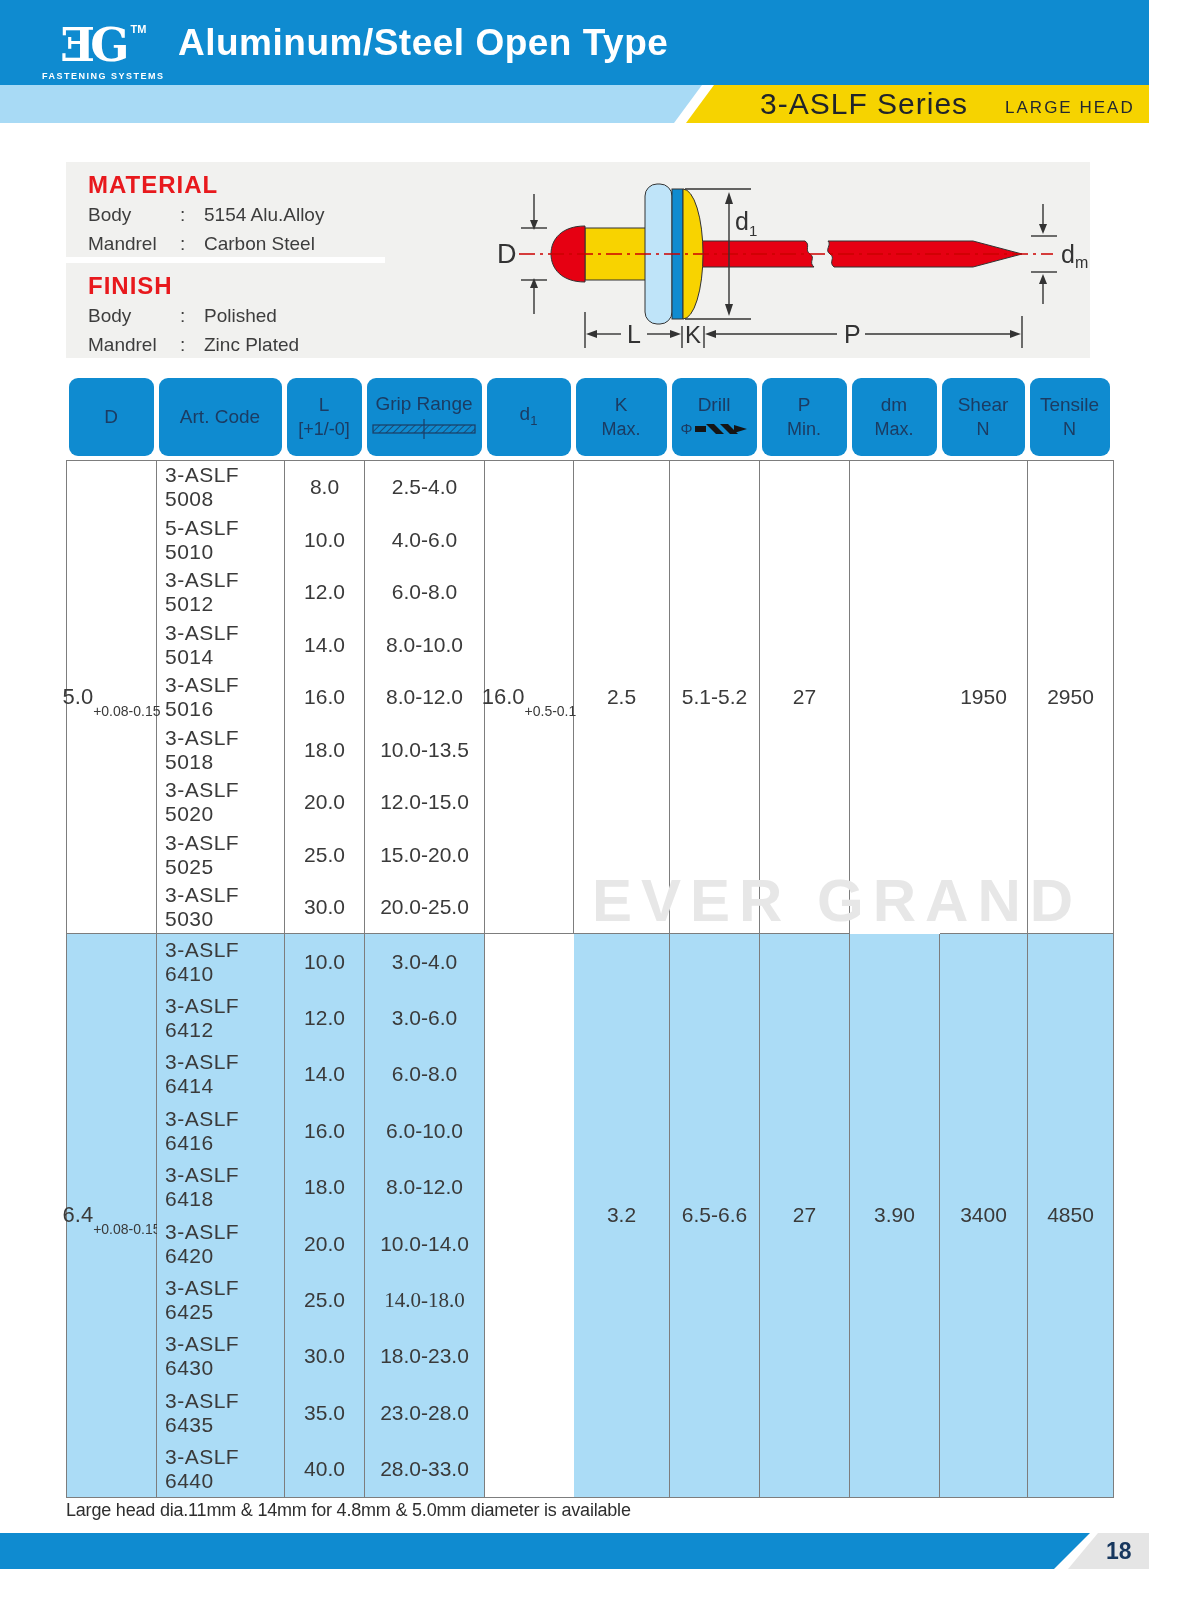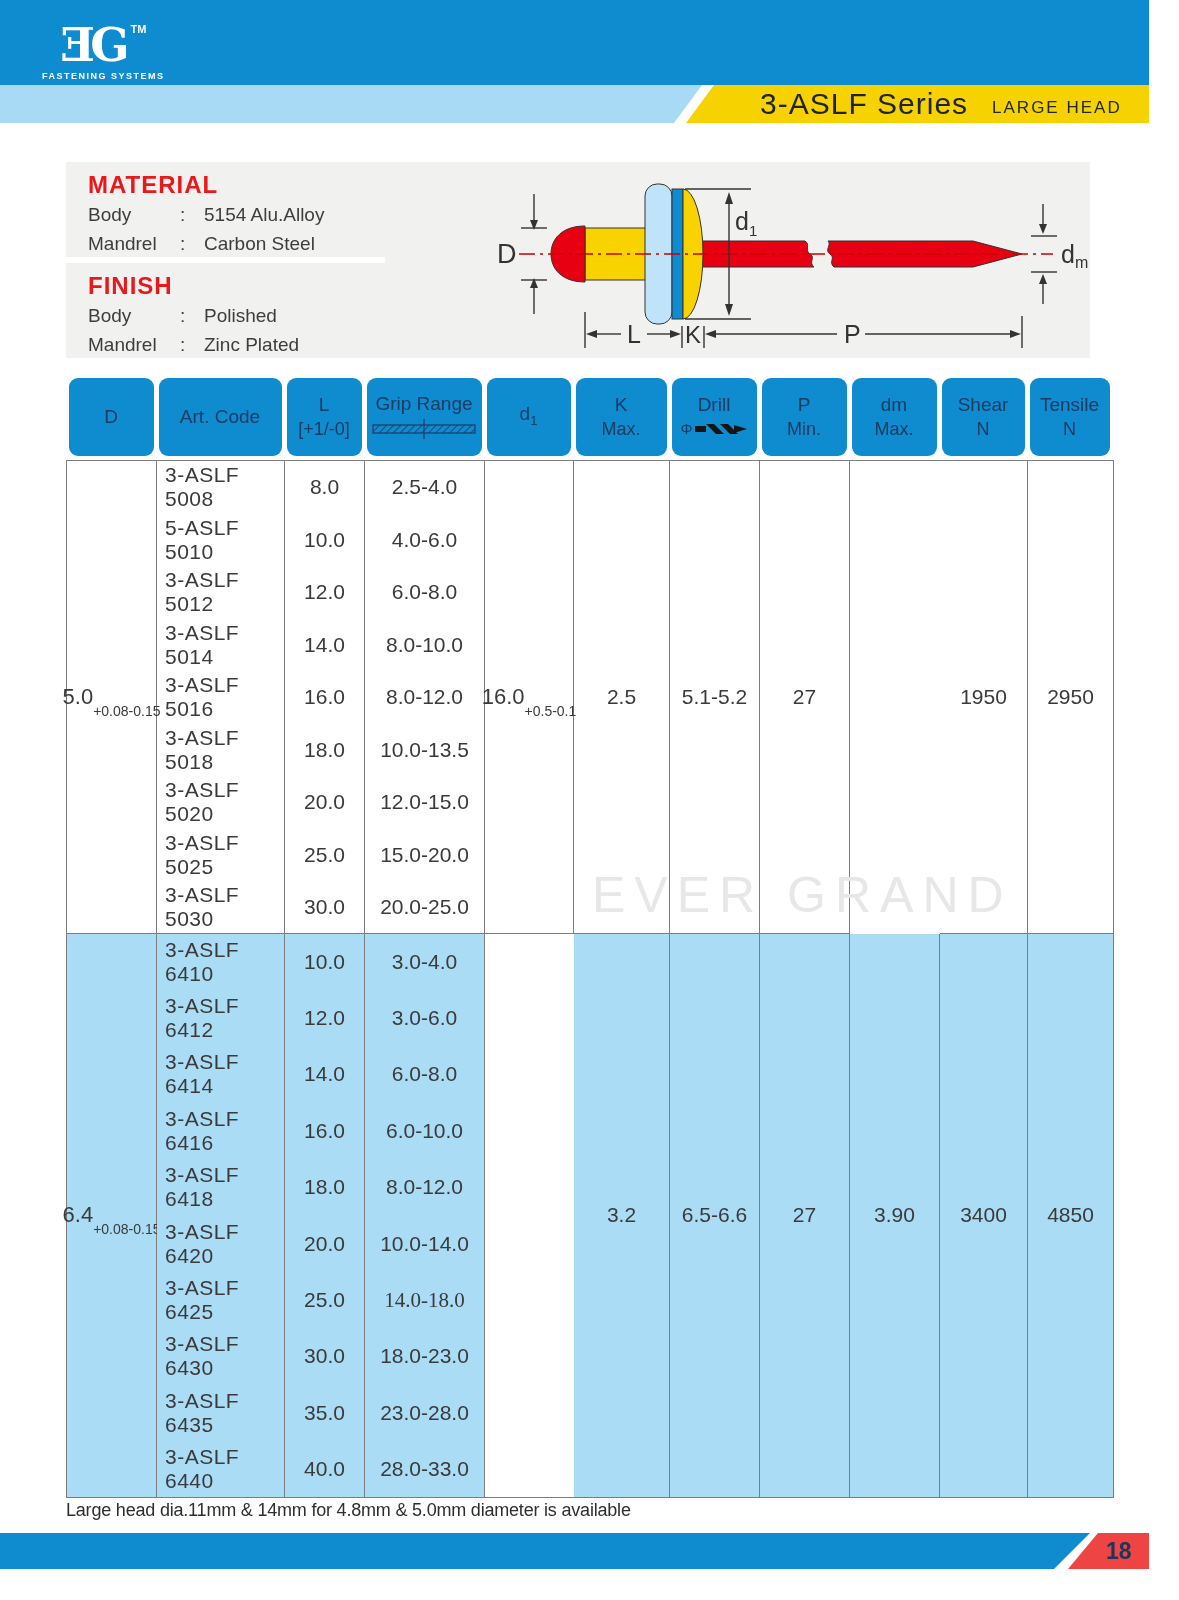--- a/index.html
+++ b/index.html
@@ -19,21 +19,21 @@
   .logo-tm{font-size:11px;vertical-align:28px;letter-spacing:0;margin-left:6px;font-family:"Liberation Sans",sans-serif;}
   .logo-sub{font-size:9px;letter-spacing:1.5px;font-weight:bold;margin-top:1px;}
   .page-title{position:absolute;left:178px;top:22px;color:#fff;font-size:37px;font-weight:bold;letter-spacing:0.5px;}
 
   
   .strip{position:absolute;left:0;top:85px;width:702px;height:38px;background:var(--strip-blue);
          clip-path:polygon(0 0,100% 0,calc(100% - 28px) 100%,0 100%);}
   .yellow-band{position:absolute;left:686px;top:85px;right:0;height:38px;background:var(--accent-yellow);
          clip-path:polygon(28px 0,100% 0,100% 100%,0 100%);display:flex;align-items:center;padding-left:74px;}
   .series-title{font-size:30px;color:#20242a;letter-spacing:1px;}
-  .series-tag{font-size:17px;color:#23282e;letter-spacing:2px;margin-left:24px;padding-top:7px;}
+  .series-tag{font-size:17px;color:#23282e;letter-spacing:2px;margin-left:37px;padding-top:7px;}
 
   
   .info-box{position:absolute;left:66px;width:324px;height:95px;background:var(--box-bg);padding:8px 0 0 22px;}
   .material-box{top:162px;} .finish-box{top:263px;}
   .info-heading{color:var(--heading-red);font-size:24px;font-weight:bold;letter-spacing:1px;line-height:30px;}
   .info-row{display:flex;font-size:19px;color:#3d3d3d;line-height:29px;}
   .info-label{width:92px;} .info-colon{width:24px;} .info-value{}
 
   
   .diagram-box{position:absolute;left:385px;top:162px;width:705px;height:196px;background:var(--box-bg);}
@@ -63,43 +63,44 @@
   .cell{border-right:1px solid var(--table-line);display:flex;align-items:center;justify-content:center;
     font-size:21px;color:var(--ink);}
   .cell.last-col{border-right:none;}
   .cell.gb{border-bottom:1px solid var(--table-line);}
   .cell.g2{background:var(--group2-bg);}
   .cell.code{justify-content:flex-start;padding-left:8px;letter-spacing:0.5px;}
   .cell.stack{}
   .stack .main{font-size:22px;line-height:24px;}
   .stack .tol{font-size:14px;line-height:16px;margin-top:28px;}
 
-  .watermark{position:absolute;left:592px;top:866px;font-size:50px;font-weight:normal;letter-spacing:9px;
+  .watermark{position:absolute;left:592px;top:866px;font-size:60px;font-weight:bold;letter-spacing:9px;
     color:var(--watermark);z-index:5;pointer-events:none;}
 
   .footnote{position:absolute;left:66px;top:1500px;font-size:18px;color:#2e2e2e;letter-spacing:-0.2px;}
 
   
   .footer-bar{position:absolute;left:0;top:1533px;width:100%;height:36px;}
   .footer-blue{position:absolute;left:0;top:0;width:1090px;height:100%;background:var(--brand-blue);
     clip-path:polygon(0 0,100% 0,calc(100% - 36px) 100%,0 100%);}
-  .footer-light{position:absolute;left:1068px;right:0;top:0;height:100%;background:#ef4444;
+  .footer-light{position:absolute;left:1068px;right:0;top:0;height:100%;background:#e5e5e5;
     clip-path:polygon(30px 0,100% 0,100% 100%,0 100%);display:flex;align-items:center;padding-left:38px;}
   .page-number{color:#17375e;font-size:23px;font-weight:bold;}
 </style>
 </head>
 <body>
 
 <div class="page">
 
   <div class="topbar">
     <div class="logo">
       <div class="logo-mark"><span>ƎG</span><sup class="logo-tm">TM</sup></div>
       <div class="logo-sub">FASTENING SYSTEMS</div>
     </div>
+    <div class="page-title">Aluminum/Steel Open Type</div>
   </div>
 
   <div class="strip"></div>
   <div class="yellow-band">
     <span class="series-title">3-ASLF Series</span>
     <span class="series-tag">LARGE HEAD</span>
   </div>
 
   <div class="info-box material-box">
     <div class="info-heading">MATERIAL</div>

